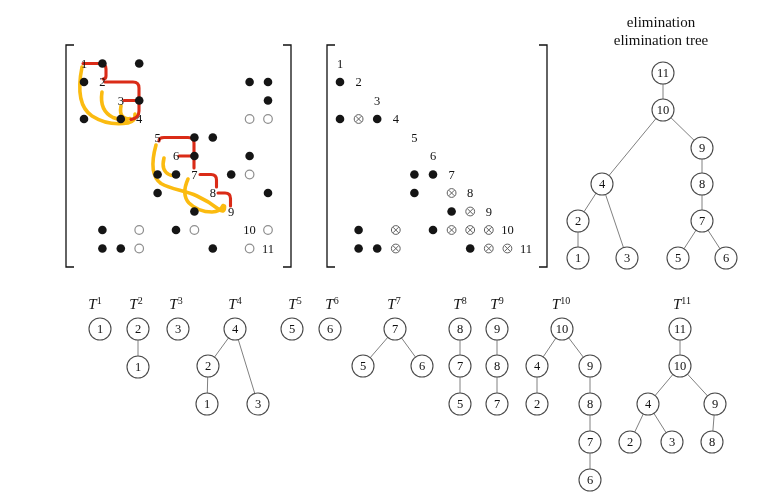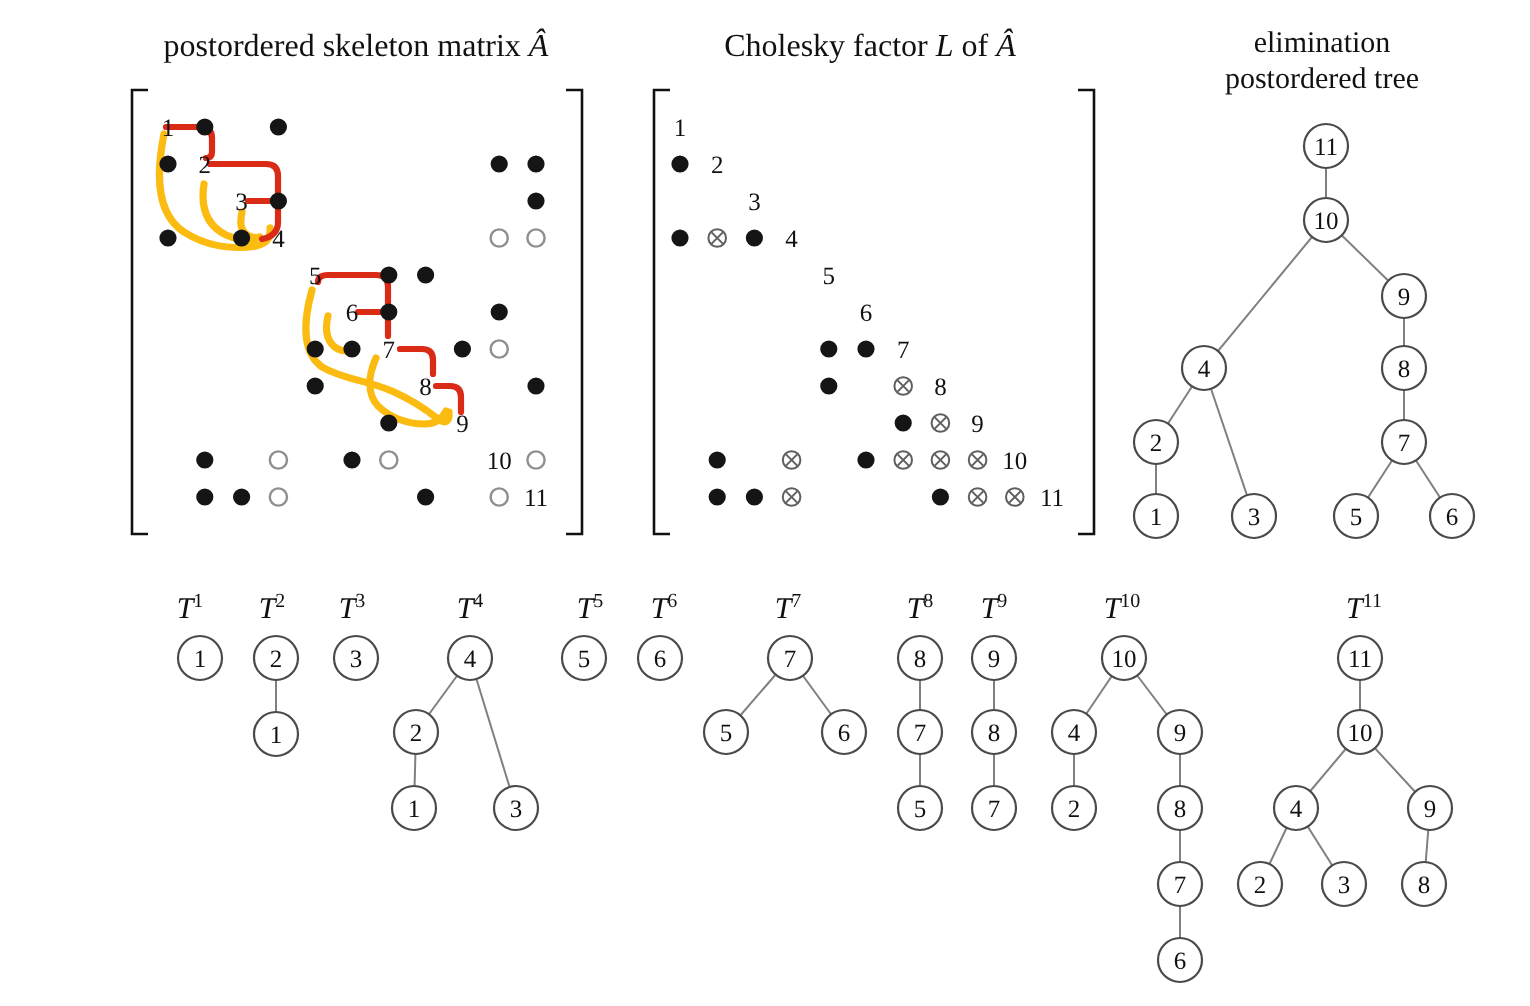--- a/index.html
+++ b/index.html
@@ -11,25 +11,23 @@
   .hdr-chol{left:330px;top:15px;width:210px;}
   .hdr-tree{left:551px;top:13px;width:220px;font-size:15px;line-height:18px;}
   svg{position:absolute;left:0;top:0;}
   text{font-family:"Liberation Serif","DejaVu Serif",serif;fill:#111;}
 </style>
 </head>
 <body>
 
 <div class="canvas">
 
-  <div class="hdr hdr-skel"><span>postordered skeleton matrix </span><i>Â</i></div>
-
-  <div class="hdr hdr-chol"><span>Cholesky factor </span><i>L</i><span> of </span><i>Â</i></div>
-
-  <div class="hdr hdr-tree"><span>elimination</span><br><span>postordered tree</span></div>
+
+
+  <div class="hdr hdr-tree"><span>elimination</span><br><span>elimination tree</span></div>
 
   <svg id="fig" width="765" height="503" viewBox="0 0 765 503">
       <g>
         <path d="M 74 45 L 66 45 L 66 267 L 74 267" fill="none" stroke="#111111" stroke-width="1.3"></path>
         <path d="M 283 45 L 291 45 L 291 267 L 283 267" fill="none" stroke="#111111" stroke-width="1.3"></path>
         <path d="M 82 67 C 77 92 80 108 92 116 C 103 123 116 125 128 123 Q 136 121 135 114" fill="none" stroke="#fbbb10" stroke-width="3.6" stroke-linecap="round"></path>
         <path d="M 102 92 C 100 105 104 113 113 117.5 Q 120 120.5 127 120.5" fill="none" stroke="#fbbb10" stroke-width="3.6" stroke-linecap="round"></path>
         <path d="M 121 106 C 120 111 120 114.5 123 117 Q 126 119.5 130 118.5" fill="none" stroke="#fbbb10" stroke-width="3.6" stroke-linecap="round"></path>
         <path d="M 156 145 C 151 163 152 177 161 183.5 C 172 190 184 190 197 196 C 207 200.5 214 205.5 219 209.5 Q 225 213.5 224.5 206" fill="none" stroke="#fbbb10" stroke-width="3.6" stroke-linecap="round"></path>
         <path d="M 164 158 C 162 166 164 172 169 174.5 C 172 176 175 175.5 177 174" fill="none" stroke="#fbbb10" stroke-width="3.6" stroke-linecap="round"></path>

